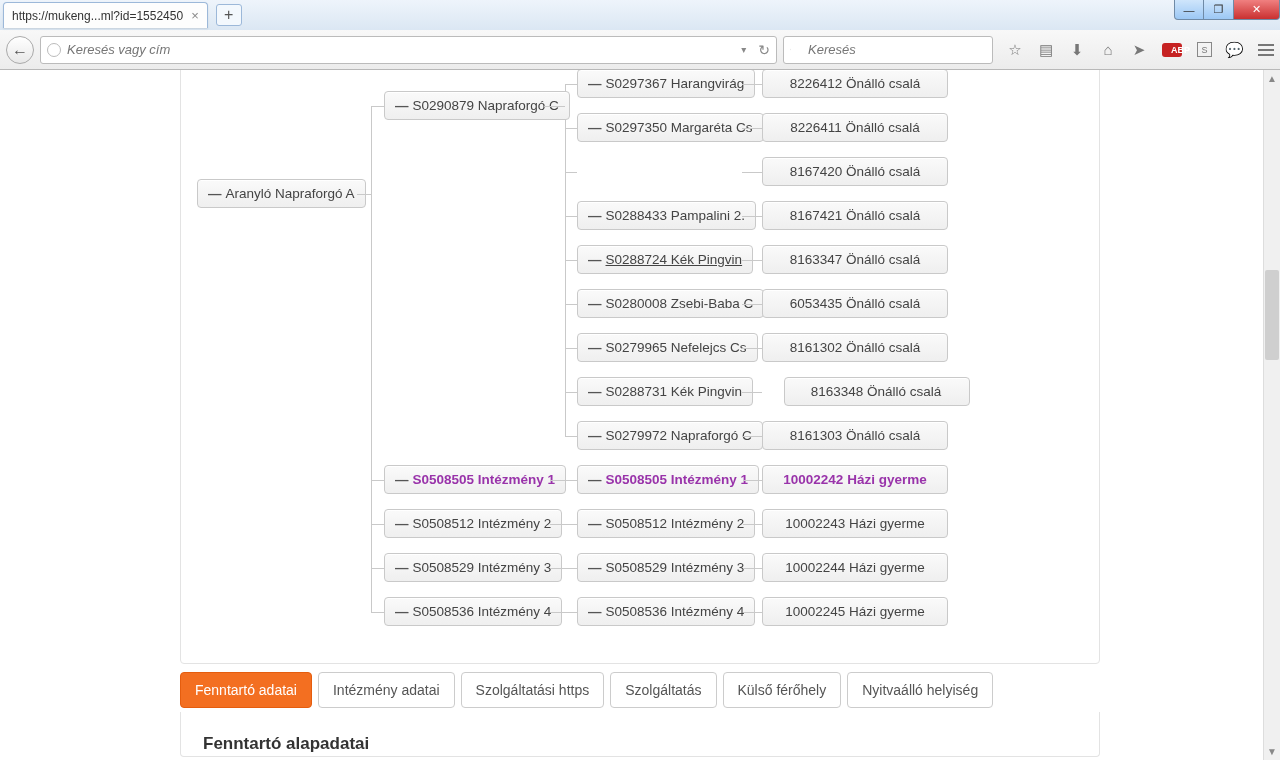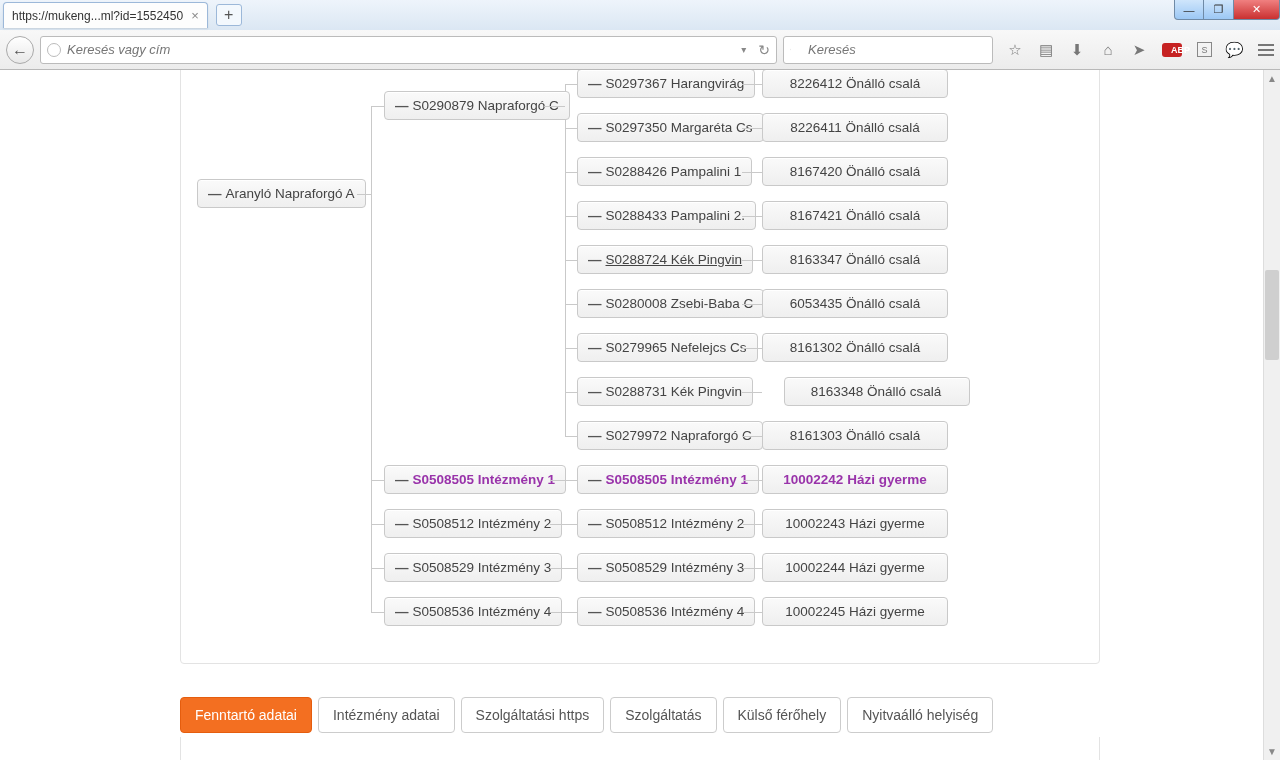--- a/index.html
+++ b/index.html
@@ -35,21 +35,21 @@
 
   
   .viewport { height:calc(100% - 70px); overflow-y:hidden; background:#fff; position:relative;}
   .page-scroll { position:absolute; right:0; top:0; bottom:0; width:17px; background:#f0f0f0; border-left:1px solid #ddd;}
   .scroll-thumb { position:absolute; left:1px; right:1px; top:200px; height:90px; background:#cfcfcf; border-radius:2px;}
   .scroll-arrow { position:absolute; left:0; right:0; height:17px; background:#f0f0f0; color:#888; font-size:10px; display:flex;align-items:center;justify-content:center;}
   .scroll-arrow.up{top:0}
   .scroll-arrow.down{bottom:0}
 
   .content-wrap { width:920px; margin:0 auto; }
-  .tree-panel { border:1px solid #e3e3e3; border-radius:4px; padding:6px 6px 20px 6px; margin-bottom:25px; background:#fff; position:relative; top:-8px;}
+  .tree-panel { border:1px solid #e3e3e3; border-radius:4px; padding:6px 6px 20px 6px; background:#fff; position:relative; top:-8px;}
   .tree { position:relative; height:560px; }
 
   .node { position:absolute; border:1px solid #c9c9c9; border-radius:4px; background:linear-gradient(#fafafa,#efefef); padding:6px 10px; font-size:13.5px; color:#444; white-space:nowrap; box-shadow:inset 0 1px 0 #fff; }
   .node .dash { font-weight:bold; color:#555; margin-right:4px; display:inline-block;}
   .node.active .lbl { color:#9933aa; font-weight:bold; }
   .leaf { text-align:center; width:186px; }
 
   .connector { position:absolute; background:#c9c9c9; }
 
   
@@ -118,21 +118,20 @@
   <div class="content-wrap">
 
     <div class="tree-panel">
       <div class="tree" id="tree" style="height: 574px;">
           <div class="node" style="left: 390px; top: 0px;"><span class="dash">—</span><span class="lbl">S0297367 Harangvirág</span></div>
           <div class="node leaf" style="left: 575px; top: 0px;"><span class="lbl">8226412 Önálló csalá</span></div>
           <div class="connector" style="left: 555px; top: 15px; width: 20px; height: 1px;"></div>
           <div class="node" style="left: 390px; top: 44px;"><span class="dash">—</span><span class="lbl">S0297350 Margaréta Cs</span></div>
           <div class="node leaf" style="left: 575px; top: 44px;"><span class="lbl">8226411 Önálló csalá</span></div>
           <div class="connector" style="left: 555px; top: 59px; width: 20px; height: 1px;"></div>
-          <div class="node" style="left: 390px; top: 88px;"><span class="dash">—</span><span class="lbl">S0288426 Pampalini 1</span></div>
           <div class="node leaf" style="left: 575px; top: 88px;"><span class="lbl">8167420 Önálló csalá</span></div>
           <div class="connector" style="left: 555px; top: 103px; width: 20px; height: 1px;"></div>
           <div class="node" style="left: 390px; top: 132px;"><span class="dash">—</span><span class="lbl">S0288433 Pampalini 2.</span></div>
           <div class="node leaf" style="left: 575px; top: 132px;"><span class="lbl">8167421 Önálló csalá</span></div>
           <div class="connector" style="left: 555px; top: 147px; width: 20px; height: 1px;"></div>
           <div class="node" style="left: 390px; top: 176px; text-decoration: underline;"><span class="dash">—</span><span class="lbl">S0288724 Kék Pingvin</span></div>
           <div class="node leaf" style="left: 575px; top: 176px;"><span class="lbl">8163347 Önálló csalá</span></div>
           <div class="connector" style="left: 555px; top: 191px; width: 20px; height: 1px;"></div>
           <div class="node" style="left: 390px; top: 220px;"><span class="dash">—</span><span class="lbl">S0280008 Zsebi-Baba C</span></div>
           <div class="node leaf" style="left: 575px; top: 220px;"><span class="lbl">6053435 Önálló csalá</span></div>

